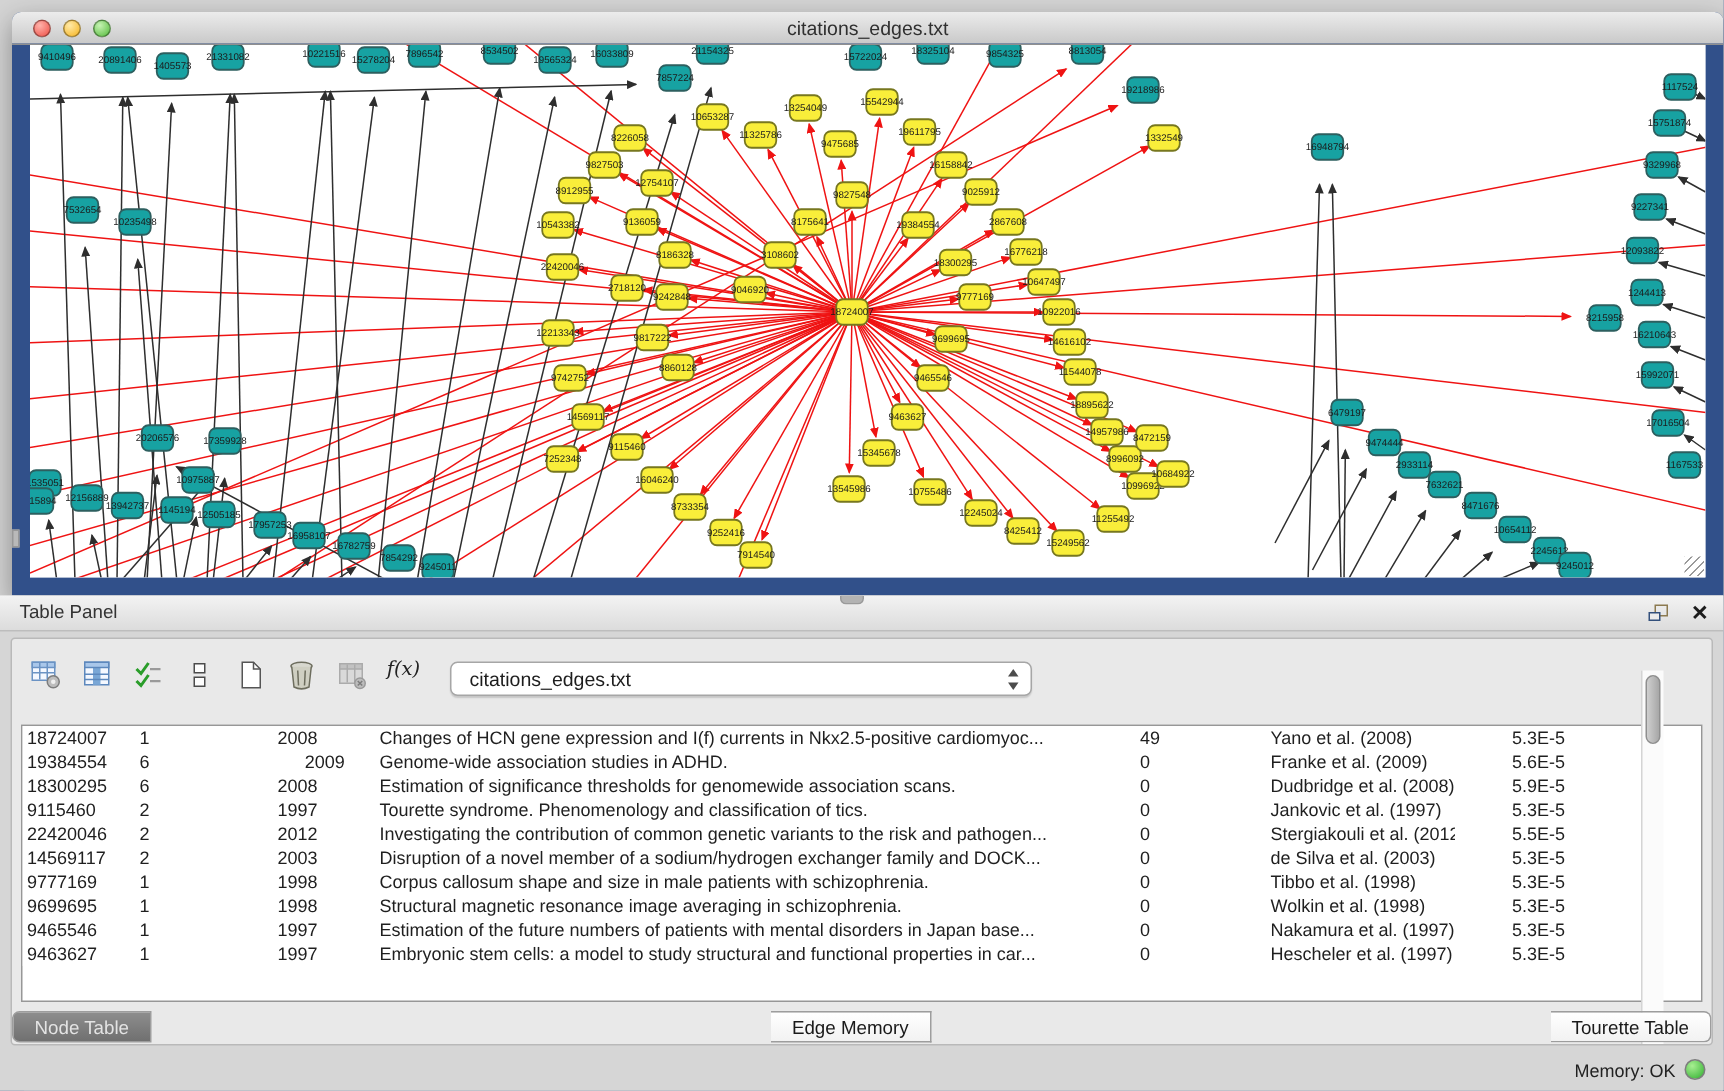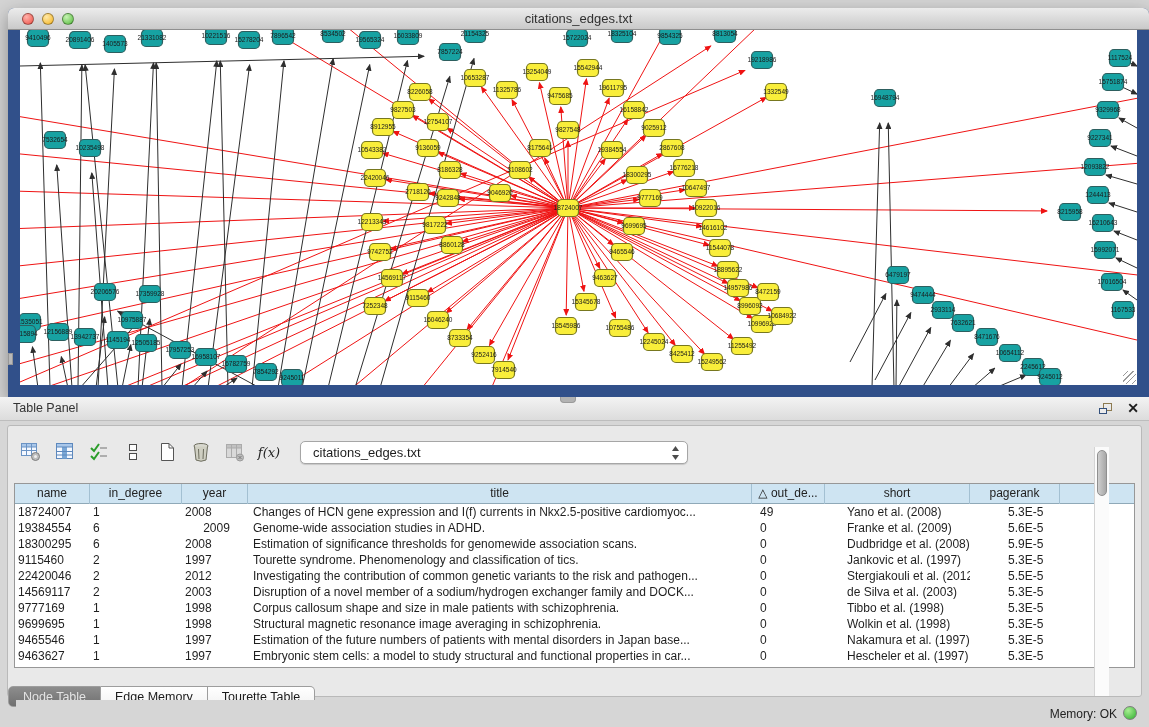--- a/index.html
+++ b/index.html
@@ -36,41 +36,41 @@
   .panel-title { position:absolute; left:13px; top:4px; font-size:12.5px; color:#333; }
   .divider-notch { position:absolute; left:560px; top:0; width:16px; height:6px;
     background:#b3b3b3; border:1px solid #9a9a9a; border-top:none; border-radius:0 0 4px 4px; }
   .hdr-icons { position:absolute; right:10px; top:3px; display:flex; gap:14px; align-items:center; }
   .close-x { font-size:14px; font-weight:bold; color:#1c1c1c; line-height:16px; cursor:default; }
 
   .panel-body { position:absolute; left:7px; right:7px; top:28px; height:272px;
     background:#e9e9e9; border:1px solid #b9b9b9; border-radius:3px; }
 
   .toolbar { position:absolute; left:10px; top:6px; height:40px; display:flex; align-items:center; }
-  .tool-btn { width:26px; height:26px; margin-right:8px; display:flex; align-items:center; justify-content:center; }
+  .tool-btn { width:26px; height:26px; margin-right:8px; display:flex; justify-content:center; }
   .fx-label { font-family:"DejaVu Serif", serif; font-style:italic; font-size:13px; color:#222; }
   .combo { margin-left:10px; width:388px; height:23px; background:#ffffff; border:1px solid #a6a6a6;
     border-radius:5px; box-shadow:0 1px 1px rgba(0,0,0,.15); display:flex; align-items:center; position:relative; }
   .combo-text { padding-left:12px; font-size:13px; color:#1d1d1d; }
   .combo-arrows { position:absolute; right:7px; top:3px; }
 
   .table-wrap { position:absolute; left:6px; right:6px; top:57px; height:185px;
     background:#ffffff; border:1px solid #979797; overflow:hidden; }
   .thead { display:flex; height:20px; background:#cee4f2; border-bottom:1px solid #8fa9b8; }
   .th { height:20px; font-size:12px; color:#222; text-align:center; line-height:19px;
     border-right:1px solid #a3c0d2; overflow:hidden; white-space:nowrap; flex:0 0 auto; }
   .tbody { background:#fff; }
   .tr { display:flex; height:16px; line-height:16px; }
   .td { font-size:12px; color:#1f1f1f; white-space:nowrap; overflow:hidden; flex:0 0 auto; }
   .vscroll { position:absolute; right:32px; top:21px; bottom:0; width:15px;
     background:#fbfbfb; border-left:1px solid #d4d4d4; }
   .vthumb { position:absolute; left:2px; top:3px; width:10px; height:46px; border-radius:6px;
     background:linear-gradient(90deg,#cfcfcf,#a7a7a7); border:1px solid #8f8f8f; }
 
-  .tabs { position:absolute; left:0; right:0; top:260px; display:flex; justify-content:flex-start; }
+  .tabs { position:absolute; left:0; right:0; top:248px; display:flex; justify-content:space-between; }
   .seg { height:21px; line-height:20px; padding:0 14px; font-size:12.5px; color:#1a1a1a;
     background:linear-gradient(#ffffff,#f2f2f2); border:1px solid #9d9d9d; border-left:none; }
   .seg:first-child { border-left:1px solid #9d9d9d; border-radius:5px 0 0 5px; }
   .seg:last-child { border-radius:0 5px 5px 0; }
   .seg.sel { background:linear-gradient(#8d8d8d,#707070); color:#e3e3e3; }
 
   .statusbar { position:absolute; left:16px; right:0; top:303px; height:27px; background:#d6d6d6; }
   .mem-label { position:absolute; right:32px; top:7px; font-size:12px; color:#222; }
   .mem-dot { position:absolute; right:12px; top:6px; width:14px; height:14px; border-radius:50%;
     border:1px solid #7d7d7d; background:radial-gradient(circle at 35% 30%, #a8ef92, #2fae2f); }
@@ -774,29 +774,20 @@
         <div class="combo">
           <span class="combo-text">citations_edges.txt</span>
           <svg class="combo-arrows" width="9" height="16">
             <path d="M4.5 1 L8 6 L1 6 Z" fill="#4c4c4c"></path>
             <path d="M4.5 15 L1 10 L8 10 Z" fill="#4c4c4c"></path>
           </svg>
         </div>
       </div>
 
       <div class="table-wrap">
-        <div class="thead" id="thead">
-            <div class="th" style="width: 75px;">name</div>
-            <div class="th" style="width: 92px;">in_degree</div>
-            <div class="th" style="width: 66px;">year</div>
-            <div class="th" style="width: 504px;">title</div>
-            <div class="th" style="width: 73px;">△ out_de...</div>
-            <div class="th" style="width: 145px;">short</div>
-            <div class="th" style="width: 90px;">pagerank</div>
-          </div>
         <div class="tbody" id="tbody">
             <div class="tr">
               <div class="td" style="width: 75px; padding-left: 3px;">18724007</div>
               <div class="td" style="width: 92px; padding-left: 3px;">1</div>
               <div class="td" style="width: 66px; padding-left: 3px;">2008</div>
               <div class="td" style="width: 504px; padding-left: 5px;">Changes of HCN gene expression and I(f) currents in Nkx2.5-positive cardiomyoc...</div>
               <div class="td" style="width: 73px; padding-left: 8px;">49</div>
               <div class="td" style="width: 145px; padding-left: 22px;">Yano et al. (2008)</div>
               <div class="td" style="width: 90px; padding-left: 38px;">5.3E-5</div>
             </div>

